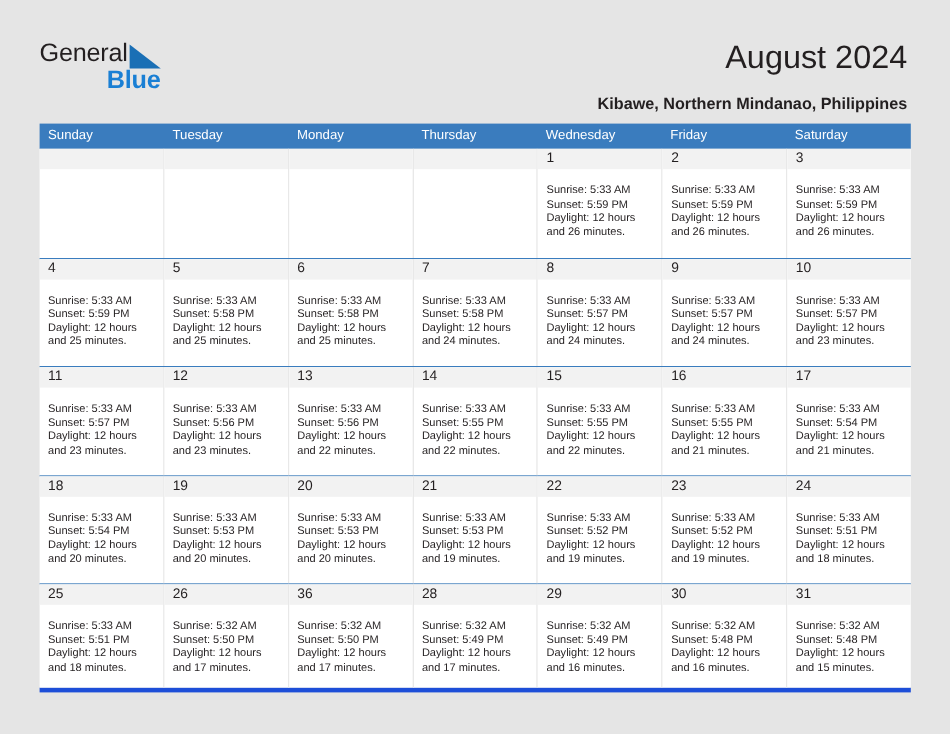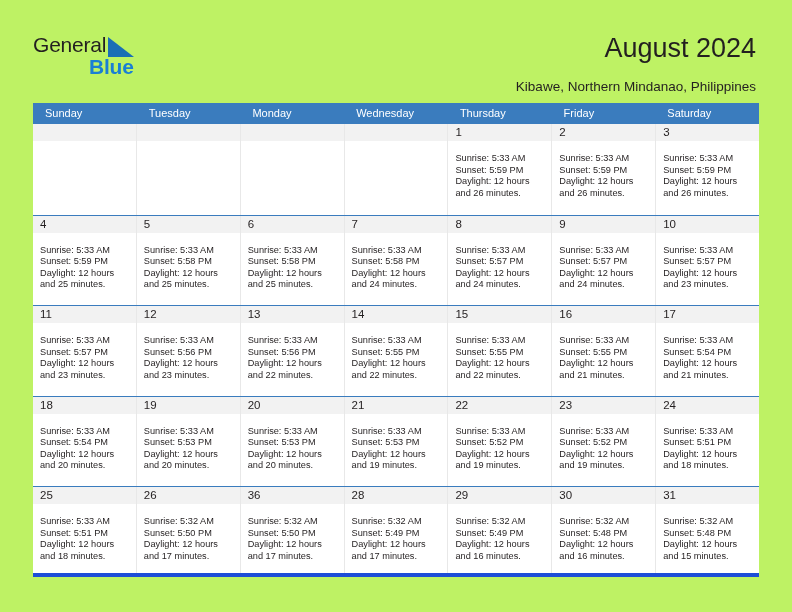--- a/index.html
+++ b/index.html
@@ -9,21 +9,21 @@
     height: 612px;
     background: #ffffff;
     font-family: "Liberation Sans", sans-serif;
     overflow: hidden;
   }
 
   #page {
     position: relative;
     width: 792px;
     height: 612px;
-    background: #bef264;
+    background: #e5e5e5;
   }
 
   
   .top {
     position: absolute;
     left: 0; top: 0;
     width: 792px;
     height: 100px;
   }
 
@@ -76,20 +76,21 @@
 
   .subtitle {
     position: absolute;
     right: 36px;
     top: 79px;
     font-size: 13.5px;
     color: #231f20;
     white-space: nowrap;
     text-align: right;
     line-height: 16px;
+    font-weight: bold;
   }
 
   
   .calendar {
     position: absolute;
     left: 33px;
     top: 103px;
     width: 726px;
   }
 
@@ -97,21 +98,21 @@
     display: flex;
     width: 100%;
     height: 21px;
     background: #3a7cbe;
   }
   .weekday {
     flex: 1 1 0;
     color: #ffffff;
     font-size: 11px;
     line-height: 21px;
-    padding-left: 12px;
+    padding-left: 7px;
     white-space: nowrap;
     overflow: hidden;
   }
 
   .week {
     display: flex;
     width: 100%;
     height: 90.5px;
     border-top: 1px solid #3a7cbe;
   }
@@ -167,22 +168,22 @@
     <div class="title">August 2024</div>
     <div class="subtitle">Kibawe, Northern Mindanao, Philippines</div>
   </div>
 
   <div class="calendar">
 
     <div class="weekdays">
       <div class="weekday">Sunday</div>
       <div class="weekday">Tuesday</div>
       <div class="weekday">Monday</div>
+      <div class="weekday">Thursday</div>
       <div class="weekday">Wednesday</div>
-      <div class="weekday">Thursday</div>
       <div class="weekday">Friday</div>
       <div class="weekday">Saturday</div>
     </div>
 
     <div id="weeks-container">
         <div class="week">
           <div class="daycell empty">
             <div class="daynum-band"></div>
           </div>
           <div class="daycell empty">

